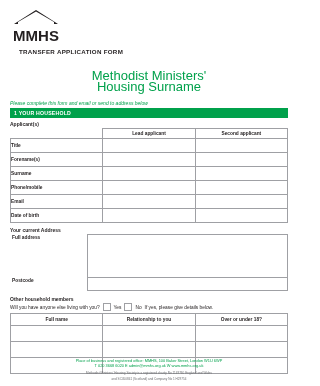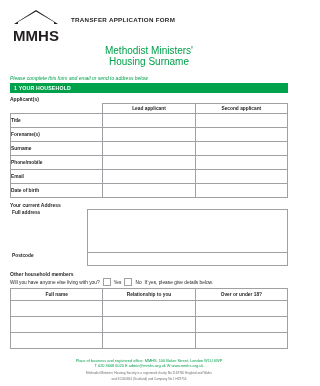--- a/index.html
+++ b/index.html
@@ -18,22 +18,23 @@
     position: relative;
     width: 298px;
     height: 386px;
     box-sizing: border-box;
     padding: 0;
   }
 
   
   .header {
     display: flex;
-    align-items: center;
+    align-items: flex-start;
     padding: 8px 10px 0 10px;
+    flex-direction: column;
   }
   .logo {
     width: 52px;
     height: 40px;
     position: relative;
     flex: 0 0 auto;
   }
   .logo svg { display: block; }
   .doc-title {
     font-size: 6.2px;
@@ -42,21 +43,21 @@
     color: #231f20;
     margin-left: 9px;
     margin-bottom: 18px;
     white-space: nowrap;
   }
 
   
   .brand {
     text-align: center;
     color: #00a14b;
-    font-size: 10px;
+    font-size: 13px;
     line-height: 10.5px;
     margin-top: -2px;
     margin-bottom: 8px;
   }
   .brand div { white-space: nowrap; }
 
   
   .instruction {
     color: #00a14b;
     font-size: 5px;

